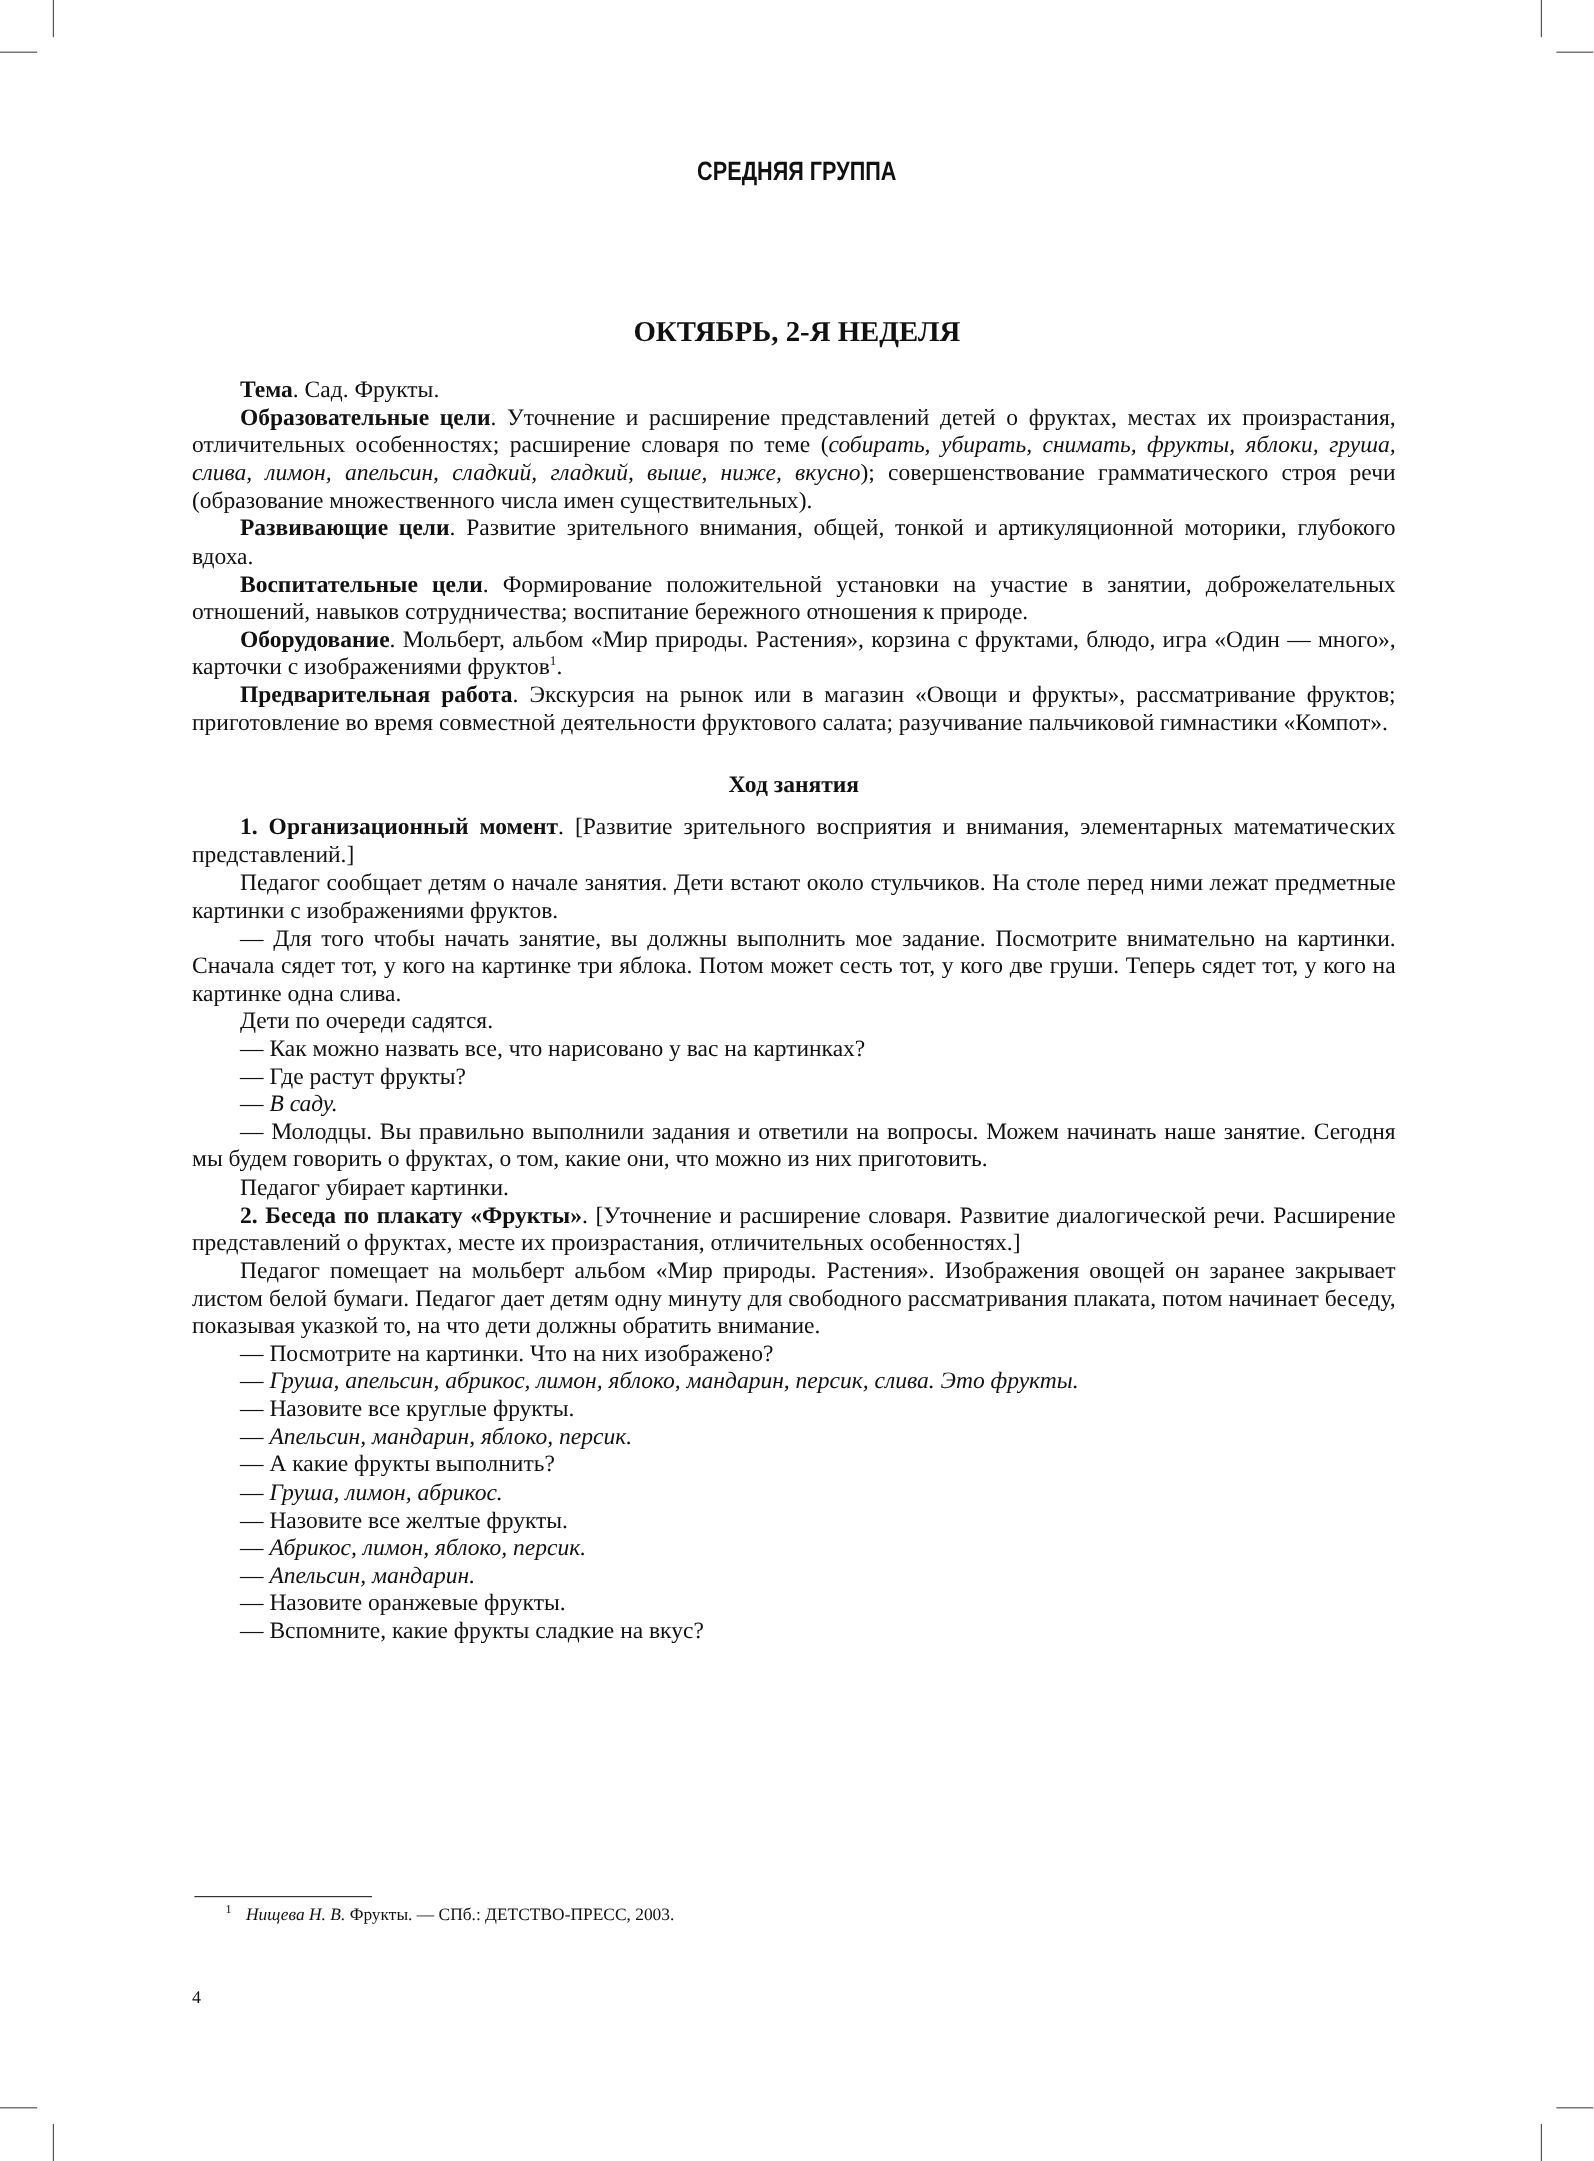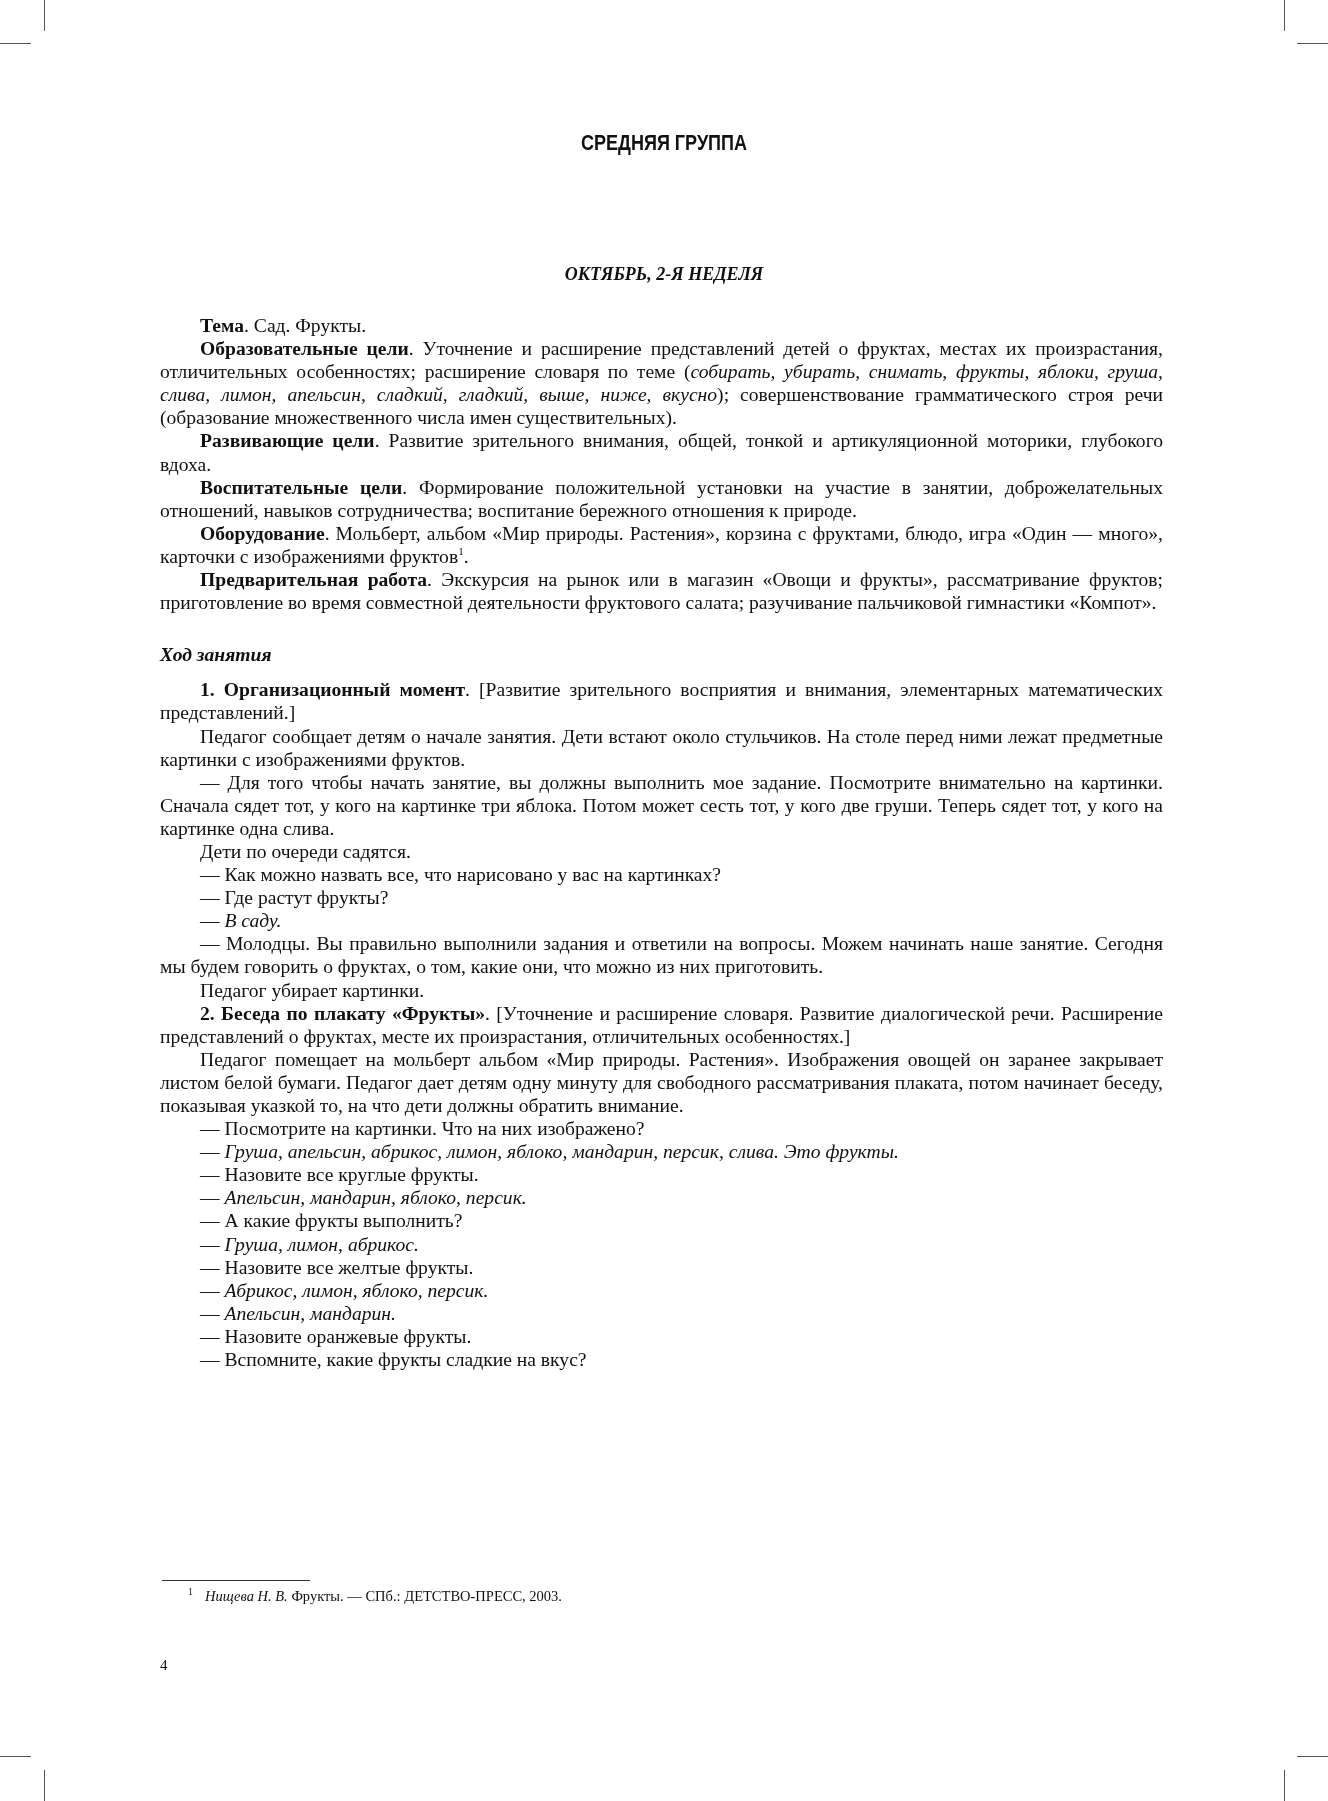--- a/index.html
+++ b/index.html
@@ -5,29 +5,29 @@
   html, body { margin: 0; padding: 0; background: #ffffff; }
   body { width: 1328px; height: 1801px; position: relative; overflow: hidden; color: #111; }
   .crop { position: absolute; background: #555; }
   .page-title {
     position: absolute; top: 130px; left: 0; width: 1328px; text-align: center;
     font-family: "Liberation Sans", sans-serif; font-weight: bold; font-size: 22px;
     transform: scaleX(0.82); letter-spacing: 0;
   }
   .section-title {
     position: absolute; top: 264px; left: 0; width: 1328px; text-align: center;
-    font-family: "Liberation Serif", serif; font-weight: bold; font-size: 18px; font-style: italic;
+    font-family: "Liberation Serif", serif; font-weight: bold; font-size: 24px;
   }
   .body {
     position: absolute; top: 314px; left: 160px; width: 1003px;
     font-family: "Liberation Serif", serif; font-size: 19.6px; line-height: 23.1px;
     text-align: justify;
   }
   .body p { margin: 0; text-indent: 40px; }
-  .body .center { text-indent: 0; font-style: italic; font-weight: bold; margin: 29px 0 12px 0; }
+  .body .center { text-align: center; text-indent: 0; font-weight: bold; margin: 29px 0 12px 0; }
   i, .it { }
   b { font-weight: bold; }
   sup { font-size: 11px; vertical-align: super; line-height: 0; }
   .fn-rule { position: absolute; top: 1580px; left: 162px; width: 148px; height: 1px; background: #333; }
   .footnote {
     position: absolute; top: 1586px; left: 188px;
     font-family: "Liberation Serif", serif; font-size: 14.5px;
   }
   .footnote .num { font-size: 10px; vertical-align: super; margin-right: 12px; }
   .page-num {

